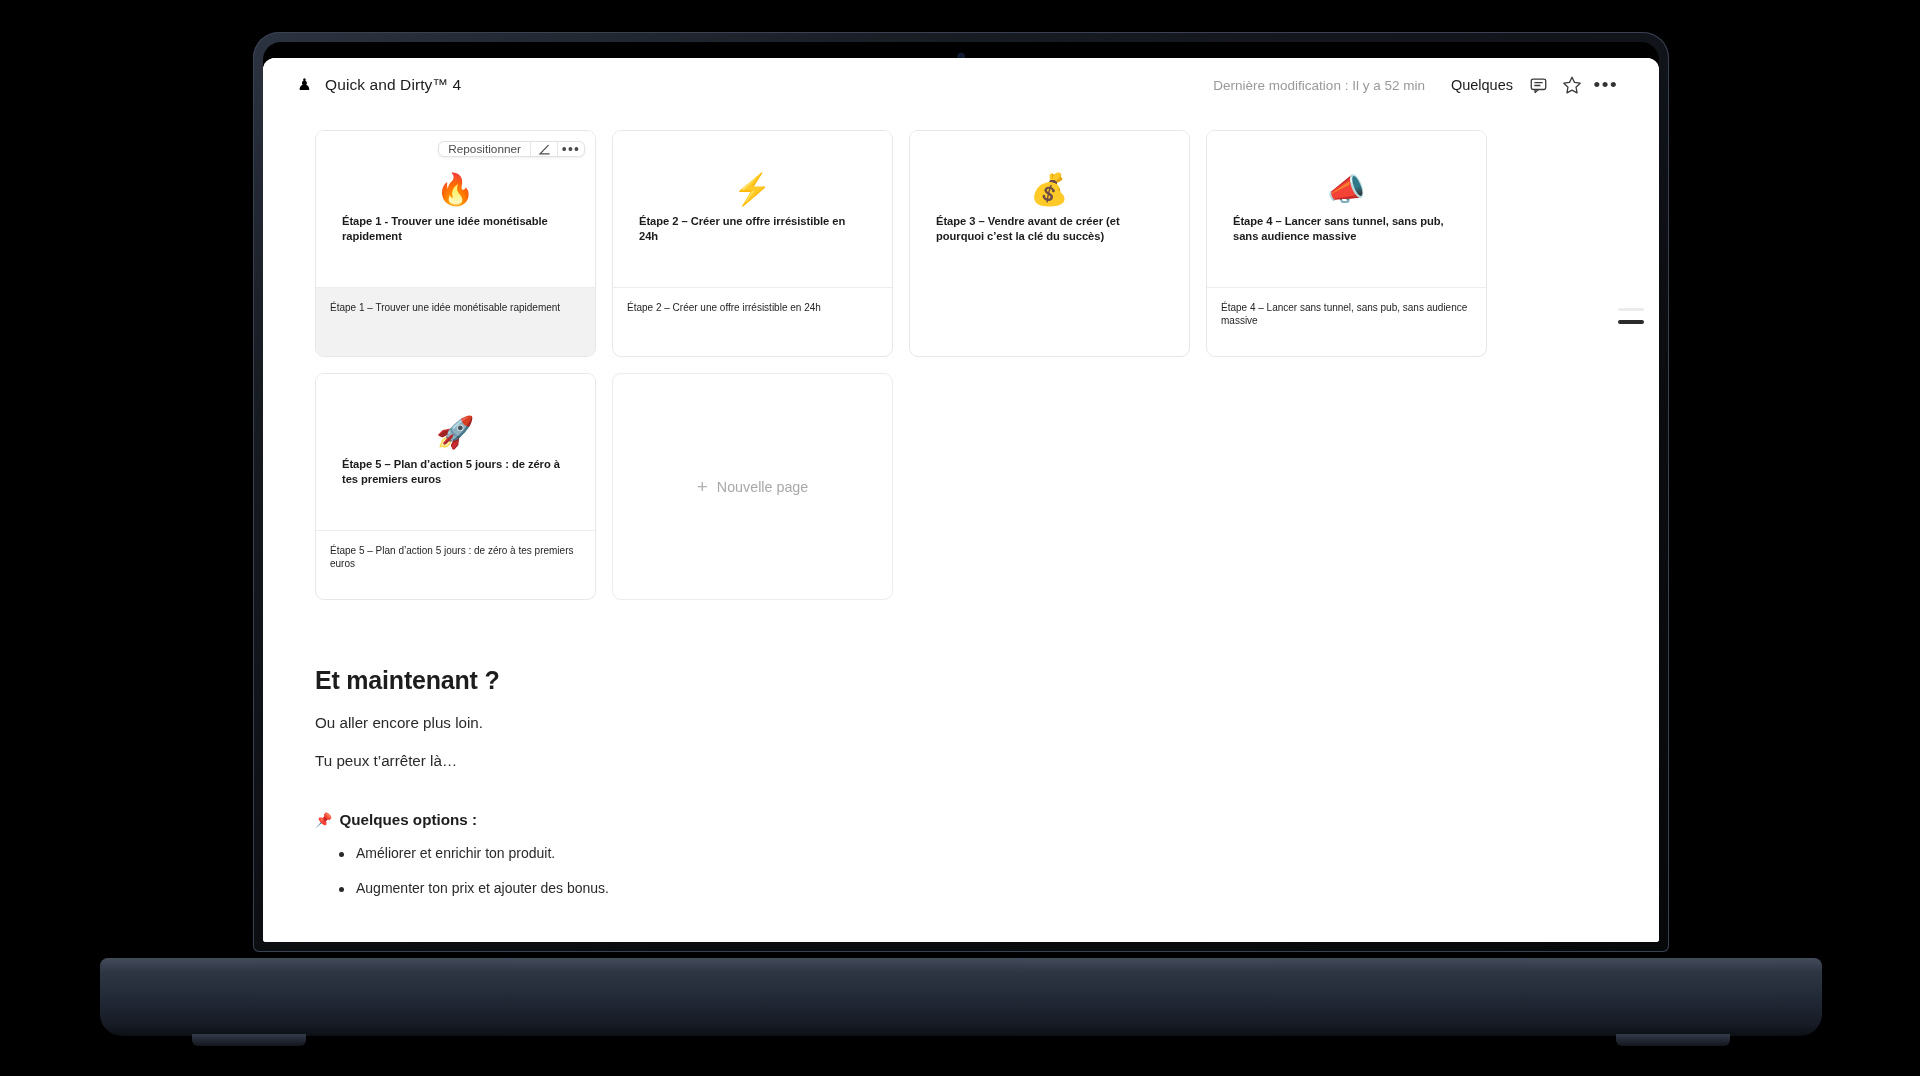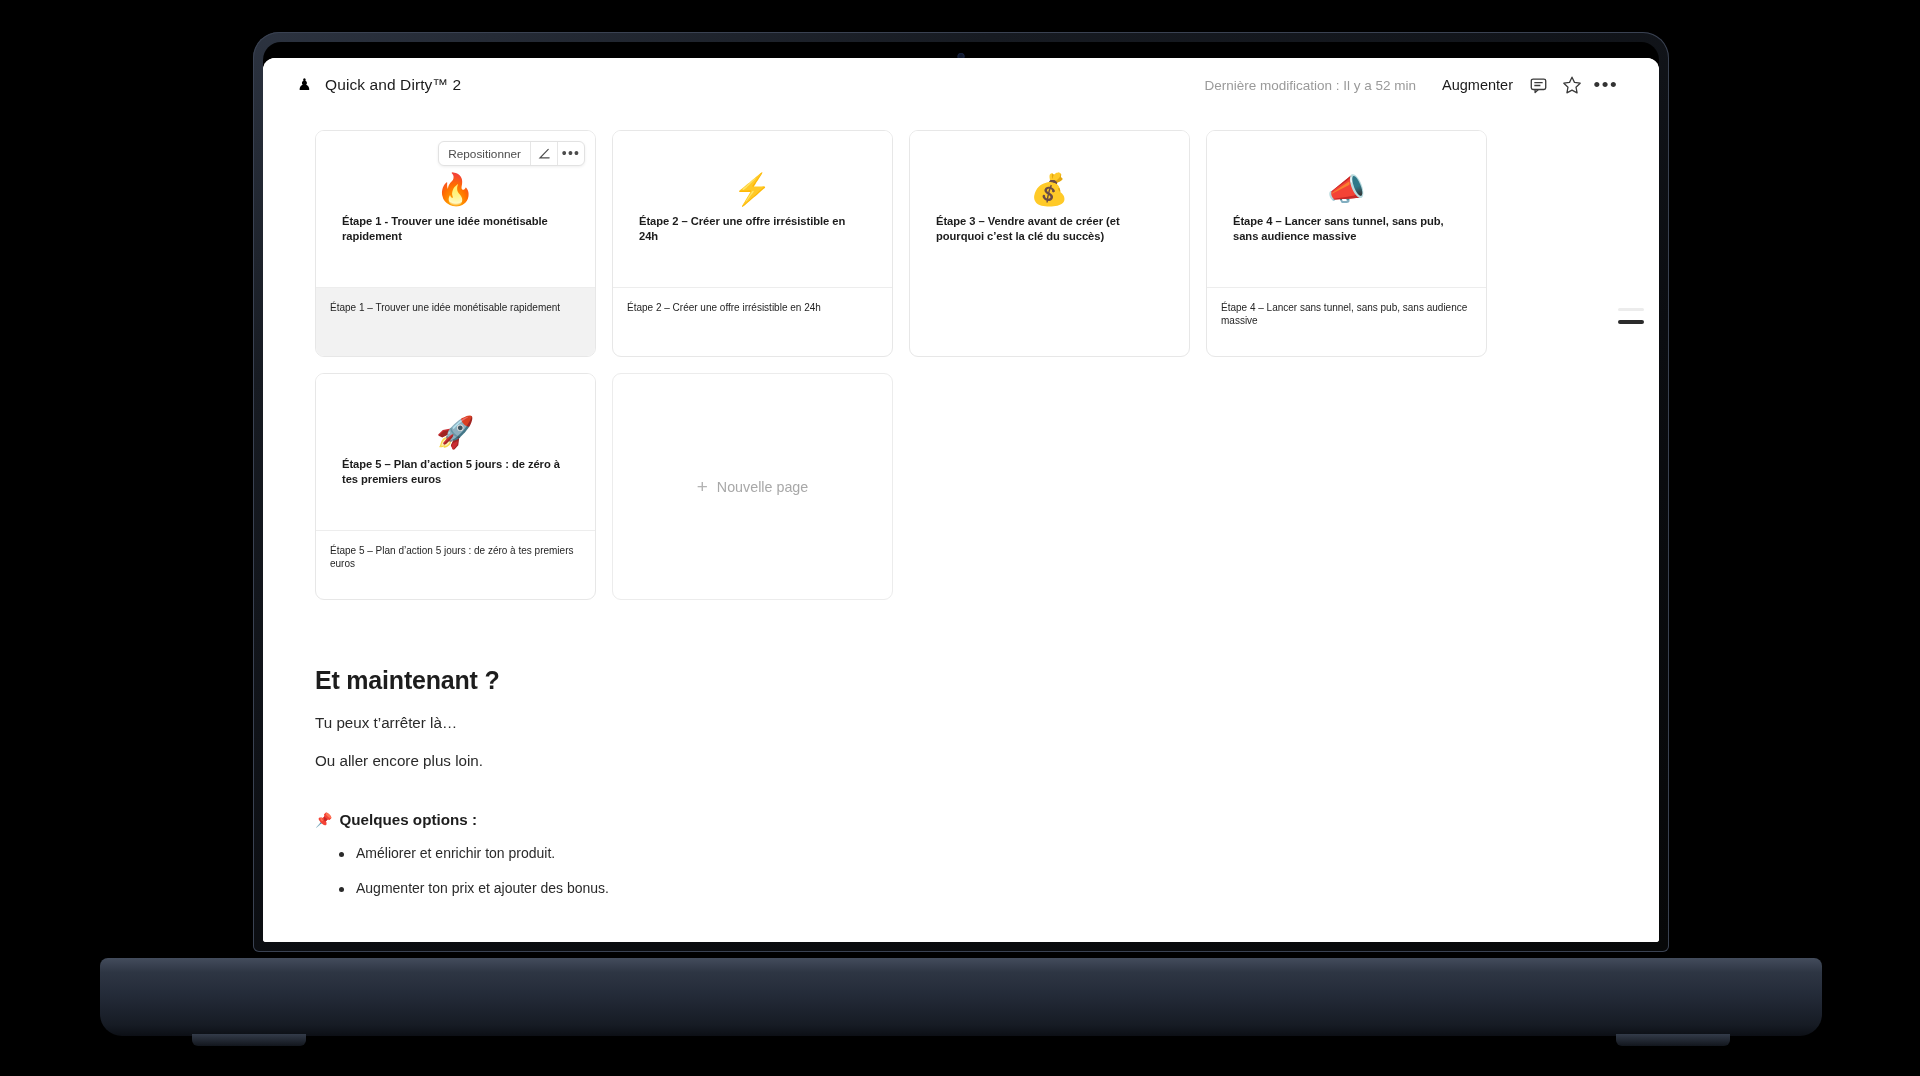--- a/index.html
+++ b/index.html
@@ -201,21 +201,21 @@
     min-height: 69px;
   }
   .page-card.hovered .card-caption { background: #f2f2f2; }
 
   
   .card-toolbar {
     position: absolute;
     top: 10px; right: 10px;
     display: flex;
     align-items: stretch;
-    height: 25px;
+    height: 16px;
     background: #fff;
     border: 1px solid #e2e2e2;
     border-radius: 6px;
     box-shadow: 0 1px 3px rgba(0,0,0,0.07);
     overflow: hidden;
     z-index: 5;
   }
   .tb-label {
     display: flex; align-items: center;
     padding: 0 9px;
@@ -313,27 +313,27 @@
 
       <div class="notch">
         <div class="camera"></div>
       </div>
 
       <div class="app-window">
 
         <div class="doc-header">
           <div class="doc-title-group">
             <span class="doc-icon">♟</span>
-            <span class="doc-title">Quick and Dirty™ 2</span>
+            <span class="doc-title">Quick and Dirty™ 4</span>
           </div>
 
           <div class="header-right">
             <span class="last-modified">Dernière modification : Il y a 52 min</span>
 
-            <button class="share-btn">Augmenter</button>
+            <button class="share-btn">Quelques</button>
 
             <span class="hicon">
               <svg width="19" height="19" viewBox="0 0 20 20" fill="none" stroke="currentColor" stroke-width="1.4">
                 <rect x="2.4" y="3.2" width="15.2" height="11" rx="1.9"></rect>
                 <path d="M6.4 14.2 L6.4 17.4 L9.9 14.2" stroke-linejoin="round"></path>
                 <line x1="5.6" y1="7" x2="14.4" y2="7"></line>
                 <line x1="5.6" y1="10" x2="12" y2="10"></line>
               </svg>
             </span>
 
@@ -413,22 +413,22 @@
               <div class="new-page-card">
                 <span class="np-plus">+</span>
                 <span class="np-label">Nouvelle page</span>
               </div>
 
             </div>
 
             <div class="text-section">
               <div class="h-heading">Et maintenant ?</div>
 
+              <p class="para">Ou aller encore plus loin.</p>
               <p class="para">Tu peux t’arrêter là…</p>
-              <p class="para">Ou aller encore plus loin.</p>
 
               <div class="options-head">
                 <span class="pin">📌</span>
                 <span>Quelques options :</span>
               </div>
 
               <ul class="options-list">
                 <li>Améliorer et enrichir ton produit.</li>
                 <li>Augmenter ton prix et ajouter des bonus.</li>
 

